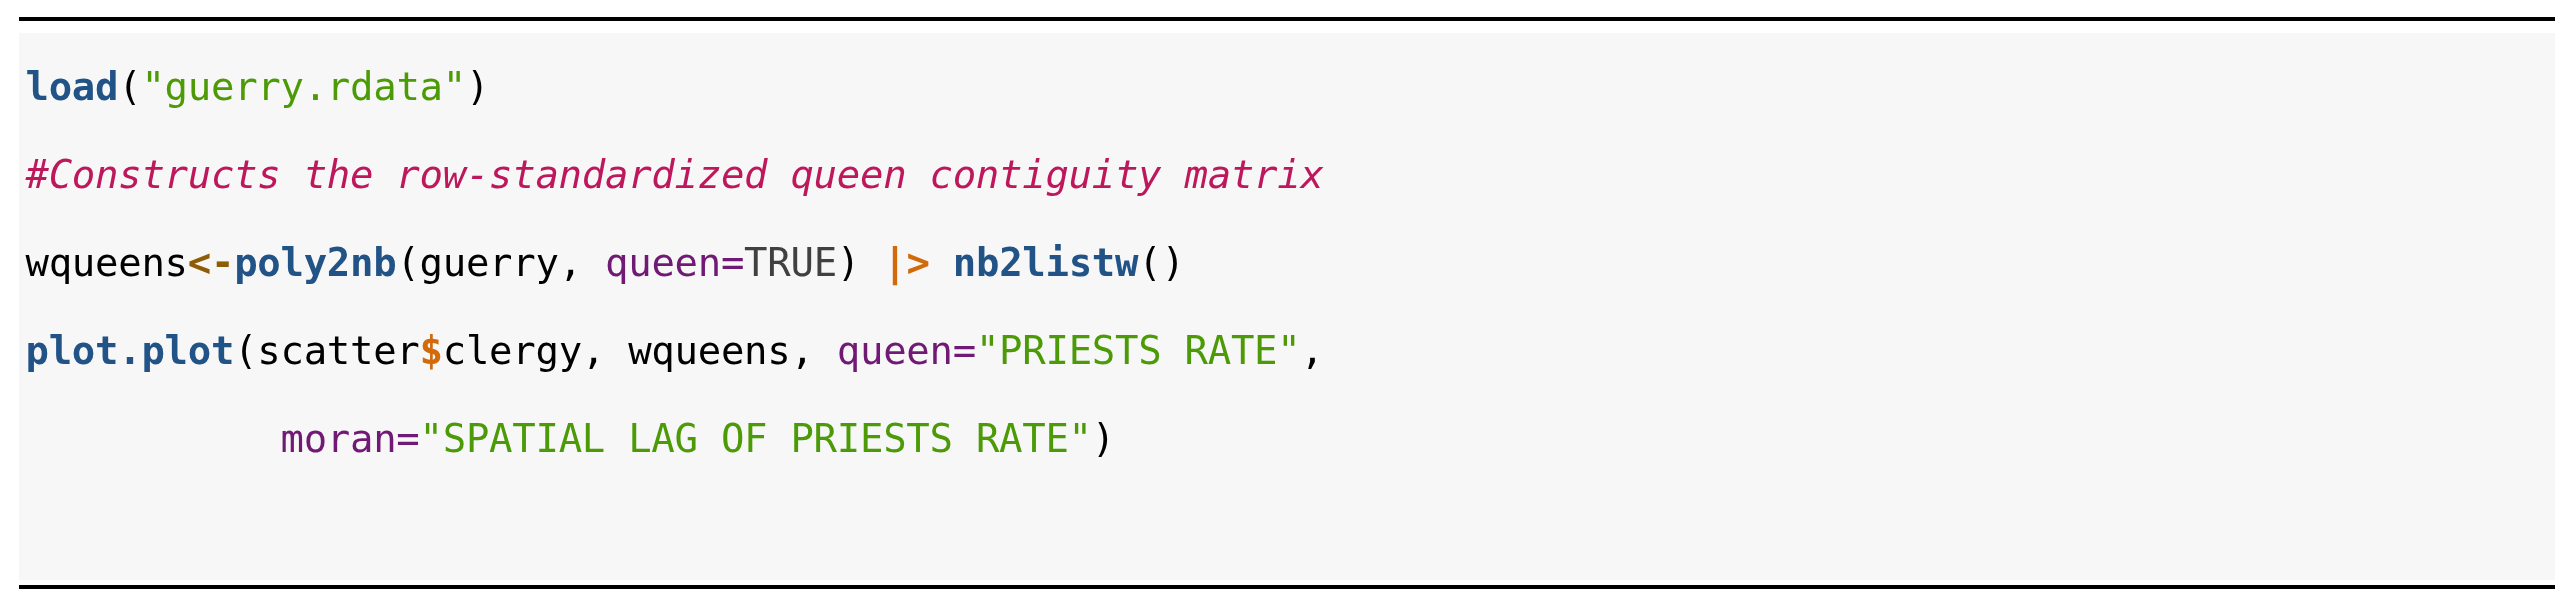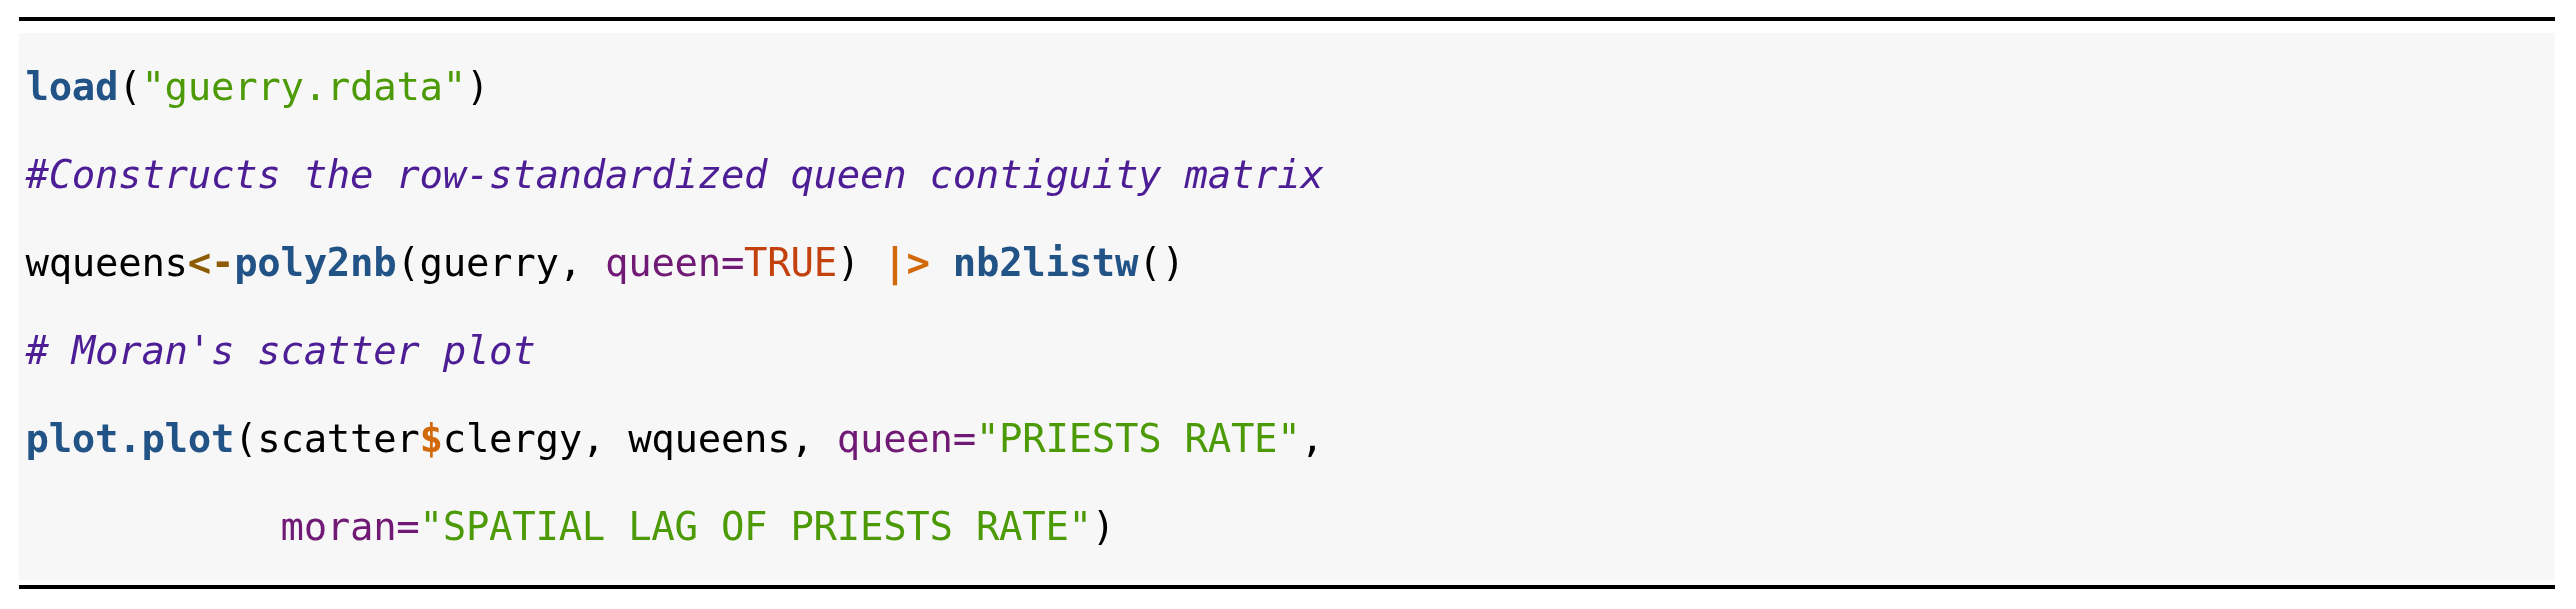--- a/index.html
+++ b/index.html
@@ -52,39 +52,38 @@
     letter-spacing: -0.3px;
     color: #000000;
     height: 88px;
   }
 
   .tok { white-space: pre; }
 
   .tok-plain    { color: #000000; }
   .tok-func     { color: #215387; font-weight: bold; }
   .tok-string   { color: #4b9a06; }
-  .tok-comment  { color: #4c1d95; font-style: italic; }
+  .tok-comment  { color: #be185d; font-style: italic; }
   .tok-arg      { color: #701a75; }
-  .tok-const    { color: #c2410c; }
+  .tok-const    { color: #404040; }
   .tok-assign   { color: #8d5c04; font-weight: bold; }
   .tok-pipe     { color: #d2690a; font-weight: bold; }
   .tok-dollar   { color: #d2690a; font-weight: bold; }
 </style>
 </head>
 <body>
 
 <div id="code-figure">
 
   <div class="rule rule-top"></div>
 
   <div class="code-block" id="code-block">
       <div class="code-line"><span class="tok tok-func">load</span><span class="tok tok-plain">(</span><span class="tok tok-string">"guerry.rdata"</span><span class="tok tok-plain">)</span></div>
       <div class="code-line"><span class="tok tok-comment">#Constructs the row-standardized queen contiguity matrix</span></div>
       <div class="code-line"><span class="tok tok-plain">wqueens</span><span class="tok tok-assign">&lt;-</span><span class="tok tok-func">poly2nb</span><span class="tok tok-plain">(guerry, </span><span class="tok tok-arg">queen=</span><span class="tok tok-const">TRUE</span><span class="tok tok-plain">) </span><span class="tok tok-pipe">|&gt;</span><span class="tok tok-plain"> </span><span class="tok tok-func">nb2listw</span><span class="tok tok-plain">()</span></div>
-      <div class="code-line"><span class="tok tok-comment"># Moran's scatter plot</span></div>
       <div class="code-line"><span class="tok tok-func">plot.plot</span><span class="tok tok-plain">(scatter</span><span class="tok tok-dollar">$</span><span class="tok tok-plain">clergy, wqueens, </span><span class="tok tok-arg">queen=</span><span class="tok tok-string">"PRIESTS RATE"</span><span class="tok tok-plain">,</span></div>
       <div class="code-line"><span class="tok tok-plain">           </span><span class="tok tok-arg">moran=</span><span class="tok tok-string">"SPATIAL LAG OF PRIESTS RATE"</span><span class="tok tok-plain">)</span></div>
     </div>
 
   <div class="rule rule-bottom"></div>
 
 </div>
 
 
 </body></html>

